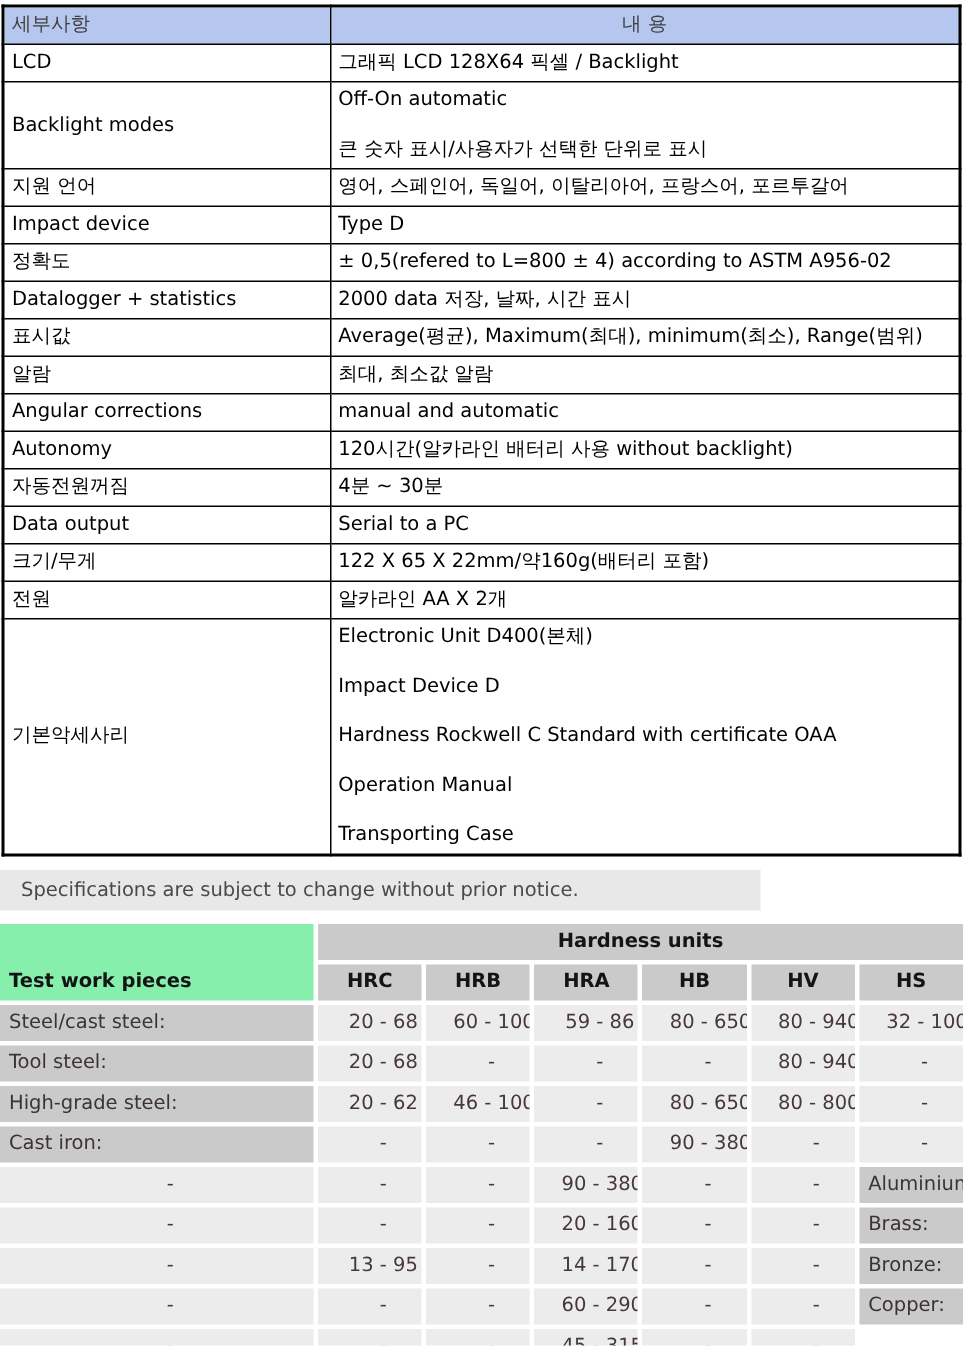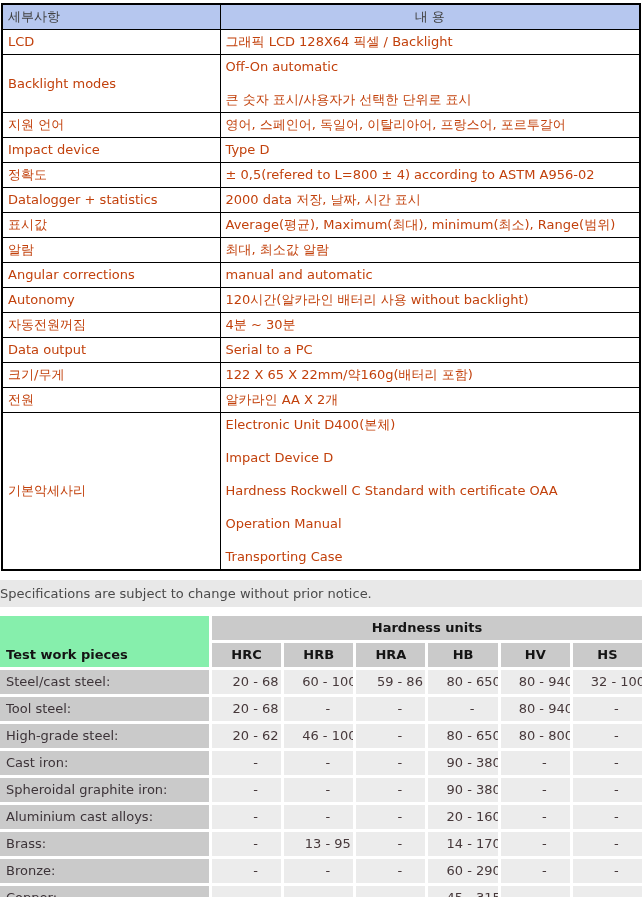--- a/index.html
+++ b/index.html
@@ -26,32 +26,32 @@
   }
   table.spec col.c1 { width:218px; }
   table.spec thead th {
     background:#b6c7ef;
     color:#404040;
     font-weight:normal;
     height:22px;
   }
   th.spec-h-label { text-align:left; }
   th.spec-h-content { text-align:center; }
-  table.spec td { color:#c2410c; }
+  table.spec td { color:#000000; }
   td.spec-label { }
   td.spec-content .para + .para { margin-top:15px; }
 
   
   .notice {
     margin-top:9px;
-    width:642px; height:27px;
+    width:507px; height:27px;
     background:#e8e8e8;
     color:#4a4a4a;
     line-height:27px;
-    padding-left:0;
+    padding-left:14px;
   }
 
   
   .hardness {
     margin-top:9px;
     width:642px;
     display:grid;
     grid-template-columns:209px repeat(6, 1fr);
     grid-auto-rows:24px;
     gap:3px;
@@ -228,21 +228,20 @@
       <div class="cell val">80 - 650</div>
       <div class="cell val">80 - 800</div>
       <div class="cell val">-</div>
       <div class="cell rowlabel">Cast iron:</div>
       <div class="cell val">-</div>
       <div class="cell val">-</div>
       <div class="cell val">-</div>
       <div class="cell val">90 - 380</div>
       <div class="cell val">-</div>
       <div class="cell val">-</div>
-      <div class="cell rowlabel">Spheroidal graphite iron:</div>
       <div class="cell val">-</div>
       <div class="cell val">-</div>
       <div class="cell val">-</div>
       <div class="cell val">90 - 380</div>
       <div class="cell val">-</div>
       <div class="cell val">-</div>
       <div class="cell rowlabel">Aluminium cast alloys:</div>
       <div class="cell val">-</div>
       <div class="cell val">-</div>
       <div class="cell val">-</div>

